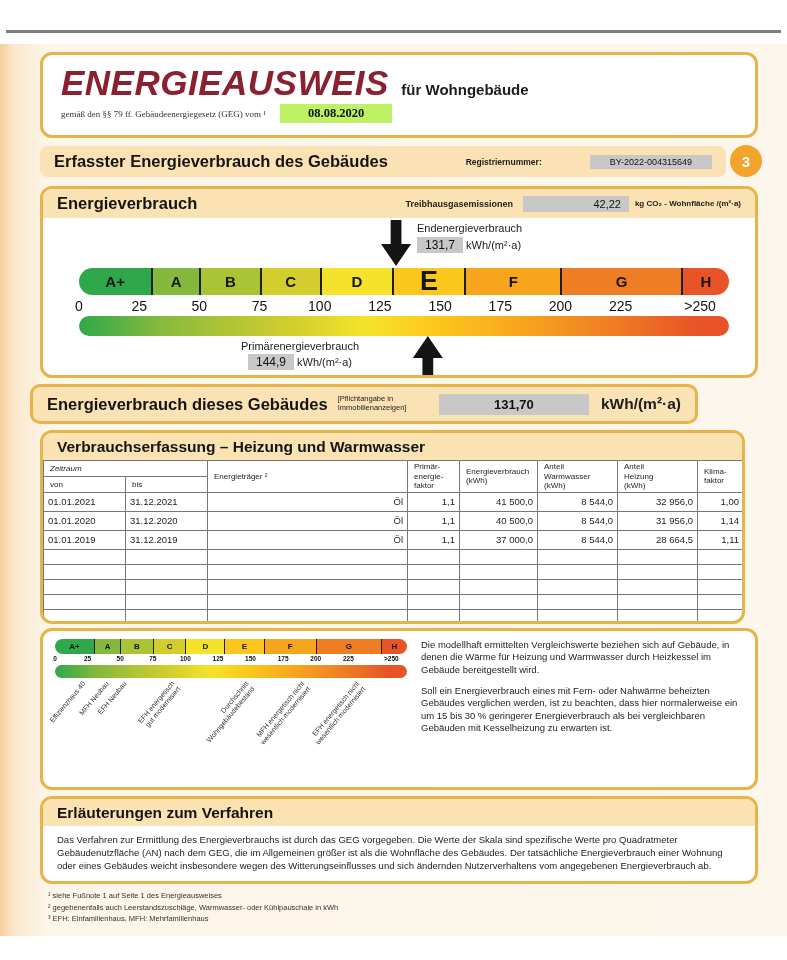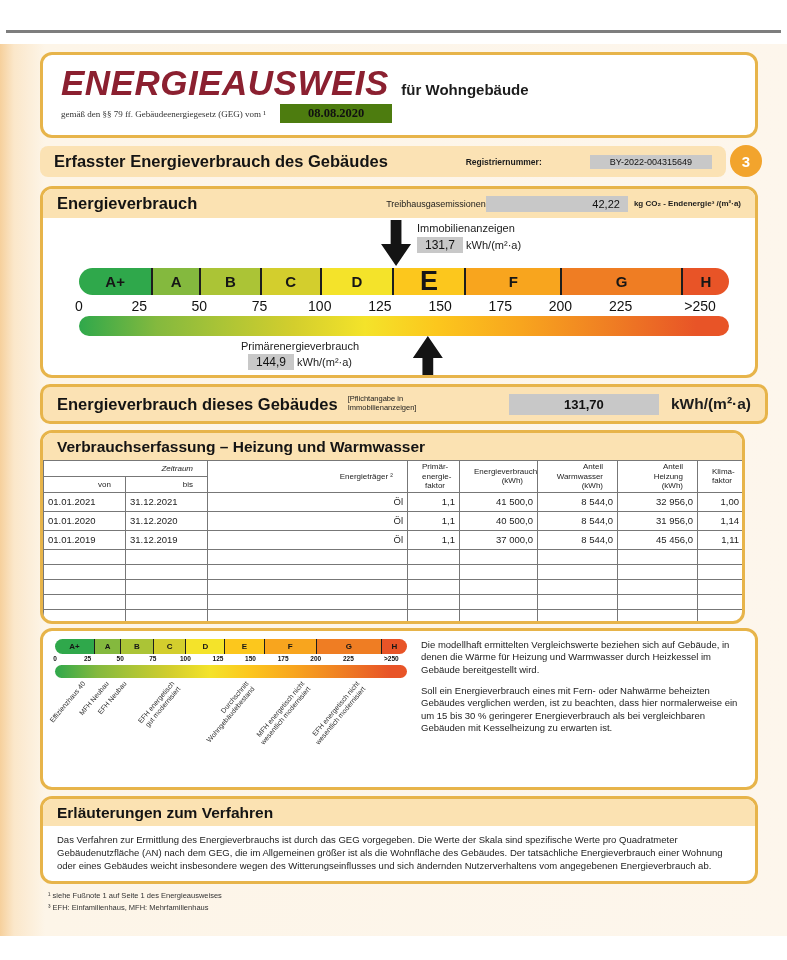--- a/index.html
+++ b/index.html
@@ -14,32 +14,32 @@
   .box{border:3px solid #e7b44a;border-radius:12px;background:#ffffff;overflow:hidden;box-sizing:border-box;}
   .box-head{background:#fbe2b2;display:flex;align-items:center;padding:0 14px;box-sizing:border-box;}
   .box-title{font-weight:bold;font-size:16.5px;color:#141414;}
   .gray-box{background:#c8c8c8;color:#111;display:inline-block;text-align:center;}
   .spacer{flex:1;}
 
   
   .hdr-title{color:#8b2030;font-size:35px;font-weight:bold;font-style:italic;letter-spacing:.5px;line-height:1;}
   .hdr-sub{font-size:15px;font-weight:bold;margin-left:8px;}
   .hdr-law{font-size:9px;color:#333;}
-  .hdr-date{font-size:12.5px;font-weight:bold;padding:2px 28px;margin-left:14px;background:#4d7c0f;}
+  .hdr-date{font-size:12.5px;font-weight:bold;padding:2px 28px;margin-left:14px;background:#bef264;}
 
   
   .erf-bar{background:#fbe2b4;border-radius:8px;display:flex;align-items:center;padding:0 14px;box-sizing:border-box;}
   .reg-label{font-size:8.5px;font-weight:bold;margin-right:8px;}
   .reg-value{font-size:9px;padding:2px 20px;margin-left:40px;}
   .badge{border-radius:50%;background:#f2a42d;color:#fff;font-weight:bold;font-size:15px;
     display:flex;align-items:center;justify-content:center;}
 
   
-  .ghg-label{font-size:9px;font-weight:normal;margin-right:0;}
-  .ghg-value{font-size:11px;width:142px;text-align:right;padding:2px 8px 2px 2px;box-sizing:border-box;}
+  .ghg-label{font-size:9px;font-weight:bold;margin-right:10px;}
+  .ghg-value{font-size:11px;width:106px;text-align:right;padding:2px 8px 2px 2px;box-sizing:border-box;}
   .ghg-unit{font-size:8px;font-weight:bold;margin-left:6px;}
   .scale-wrap{position:relative;margin:0 26px 0 36px;}
   .row-endarrow{position:relative;height:50px;}
   .arrow-down{position:absolute;top:2px;width:30px;height:46px;background:#141414;transform:translateX(-50%);
     clip-path:polygon(32% 0,68% 0,68% 52%,100% 52%,50% 100%,0 52%,32% 52%);}
   .arrow-up{position:absolute;top:0;width:30px;height:46px;background:#141414;transform:translateX(-50%);
     clip-path:polygon(50% 0,100% 48%,68% 48%,68% 100%,32% 100%,32% 48%,0 48%);}
   .end-block{position:absolute;left:52%;top:4px;font-size:11px;}
   .end-block .val{font-size:12px;padding:1px 8px;margin-top:3px;}
   .band{display:flex;height:27px;border-radius:14px;overflow:hidden;}
@@ -58,21 +58,21 @@
   
   .bld-bar{background:#fbe2b4;border:3px solid #e7b44a;border-radius:10px;display:flex;align-items:center;
     padding:0 14px;box-sizing:border-box;}
   .bld-note{font-size:7.5px;line-height:1.15;white-space:pre-line;margin-left:10px;width:95px;}
   .bld-value{font-size:13px;width:150px;padding:3px 0;font-weight:bold;}
   .bld-unit{font-size:15.5px;font-weight:bold;margin-left:12px;}
 
   
   table{border-collapse:collapse;table-layout:fixed;width:700px;margin:0 auto;}
   th,td{border:1px solid #777;font-weight:normal;box-sizing:border-box;}
-  th{font-size:8px;line-height:1.2;text-align:right;padding:1px 14px;white-space:pre-line;}
+  th{font-size:8px;line-height:1.2;text-align:left;padding:1px 6px;white-space:pre-line;}
   td{font-size:9.5px;height:19px;padding:1px 4px;}
   td.c{text-align:left;} td.l{text-align:right;padding-left:8px;} td.r{text-align:right;margin-left:13px;}
   tr.empty td{height:15px;}
 
   
   .comp-body{display:flex;padding:8px 12px 0 12px;}
   .comp-left{width:352px;position:relative;}
   .mini .band{height:15px;border-radius:8px;}
   .mini .band-seg+.band-seg{border-left:1px solid #1d1d1d;}
   .mini .band-seg span{font-size:8px;}
@@ -116,27 +116,27 @@
   <span class="gray-box reg-value">BY-2022-004315649</span>
 </div>
 <div class="abs badge" style="left:730px;top:145px;width:32px;height:32px;">3</div>
 
 <div class="abs box" style="left:40px;top:186px;width:718px;height:192px;">
   <div class="box-head" style="height:29px;">
     <span class="box-title">Energieverbrauch</span>
     <span class="spacer"></span>
     <span class="ghg-label">Treibhausgasemissionen</span>
     <span class="gray-box ghg-value">42,22</span>
-    <span class="ghg-unit">kg CO₂ - Endenergie³ /(m²·a)</span>
+    <span class="ghg-unit">kg CO₂ - Wohnfläche /(m²·a)</span>
   </div>
   <div class="scale-wrap">
     <div class="row-endarrow">
       <div class="arrow-down" style="left: 48.7778%;"></div>
       <div class="end-block">
-        <div>Immobilienanzeigen</div>
+        <div>Endenergieverbrauch</div>
         <div>
           <span class="gray-box val">131,7</span>
           <span style="font-size:11px;">kWh/(m²·a)</span>
         </div>
       </div>
     </div>
     <div class="band">
         <div class="band-seg" style="width: 11.1111%; background: rgb(47, 168, 75);">
           <span>A+</span>
         </div>
@@ -185,21 +185,21 @@
         <div>Primärenergieverbrauch</div>
         <div>
           <span class="gray-box val">144,9</span>
           <span style="font-size:11px;">kWh/(m²·a)</span>
         </div>
       </div>
     </div>
   </div>
 </div>
 
-<div class="abs bld-bar" style="left:40px;top:384px;width:728px;height:40px;border-radius:10px;">
+<div class="abs bld-bar" style="left:30px;top:384px;width:668px;height:40px;border-radius:10px;">
   <span class="box-title">Energieverbrauch dieses Gebäudes</span>
   <span class="bld-note">[Pflichtangabe in
 Immobilienanzeigen]</span>
   <span class="spacer"></span>
   <span class="gray-box bld-value">131,70</span>
   <span class="bld-unit">kWh/(m²·a)</span>
 </div>
 
 <div class="abs box" style="left:40px;top:430px;width:705px;height:194px;">
   <div class="box-head" style="height:27px;">
@@ -260,21 +260,21 @@
           <td class="r">31 956,0</td>
           <td class="r">1,14</td>
         </tr>
         <tr>
           <td class="c">01.01.2019</td>
           <td class="c">31.12.2019</td>
           <td class="l">Öl</td>
           <td class="r">1,1</td>
           <td class="r">37 000,0</td>
           <td class="r">8 544,0</td>
-          <td class="r">45 456,0</td>
+          <td class="r">28 664,5</td>
           <td class="r">1,11</td>
         </tr>
         <tr class="empty">
           <td>&nbsp;</td>
           <td>&nbsp;</td>
           <td>&nbsp;</td>
           <td>&nbsp;</td>
           <td>&nbsp;</td>
           <td>&nbsp;</td>
           <td>&nbsp;</td>
@@ -407,14 +407,15 @@
 
 <div class="abs box" style="left:40px;top:796px;width:718px;height:88px;">
   <div class="box-head" style="height:27px;">
     <span class="box-title" style="font-size:15.5px;">Erläuterungen zum Verfahren</span>
   </div>
   <div class="proc-text">Das Verfahren zur Ermittlung des Energieverbrauchs ist durch das GEG vorgegeben. Die Werte der Skala sind spezifische Werte pro Quadratmeter Gebäudenutzfläche (AN) nach dem GEG, die im Allgemeinen größer ist als die Wohnfläche des Gebäudes. Der tatsächliche Energieverbrauch einer Wohnung oder eines Gebäudes weicht insbesondere wegen des Witterungseinflusses und sich ändernden Nutzerverhaltens vom angegebenen Energieverbrauch ab.</div>
 </div>
 
 <div class="abs footnotes" style="left:48px;top:890px;width:700px;">
     <div>¹ siehe Fußnote 1 auf Seite 1 des Energieausweises</div>
+    <div>² gegebenenfalls auch Leerstandszuschläge, Warmwasser- oder Kühlpauschale in kWh</div>
     <div>³ EFH: Einfamilienhaus, MFH: Mehrfamilienhaus</div>
   </div>
 
 </body></html>

